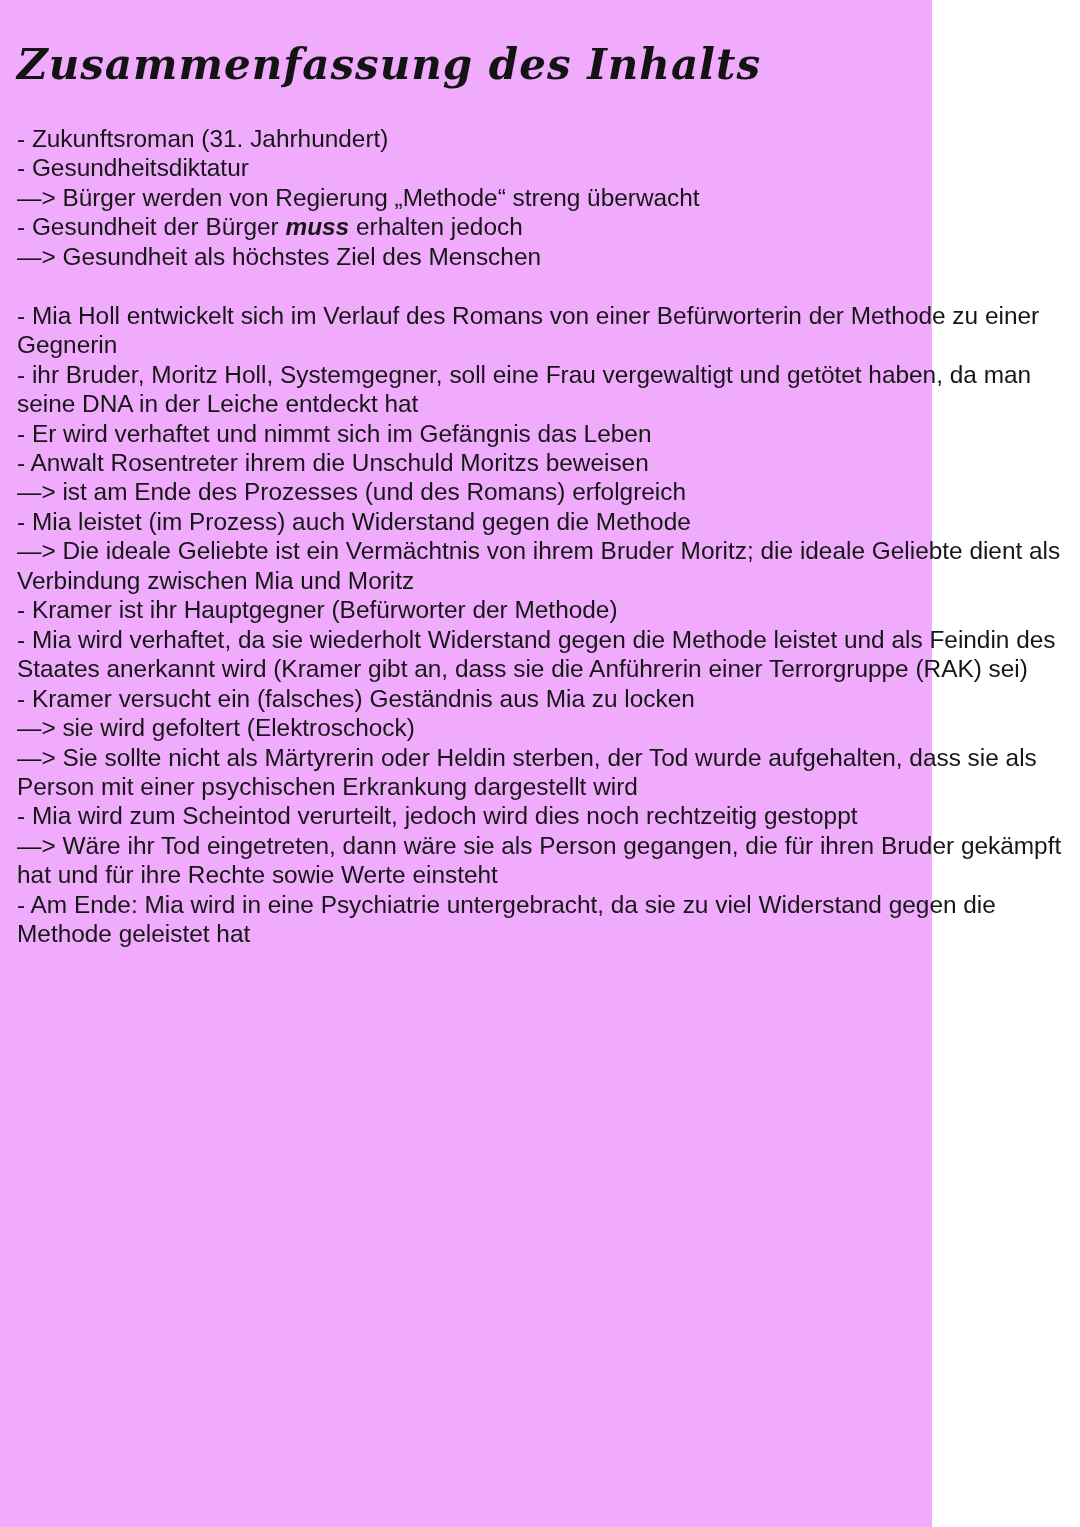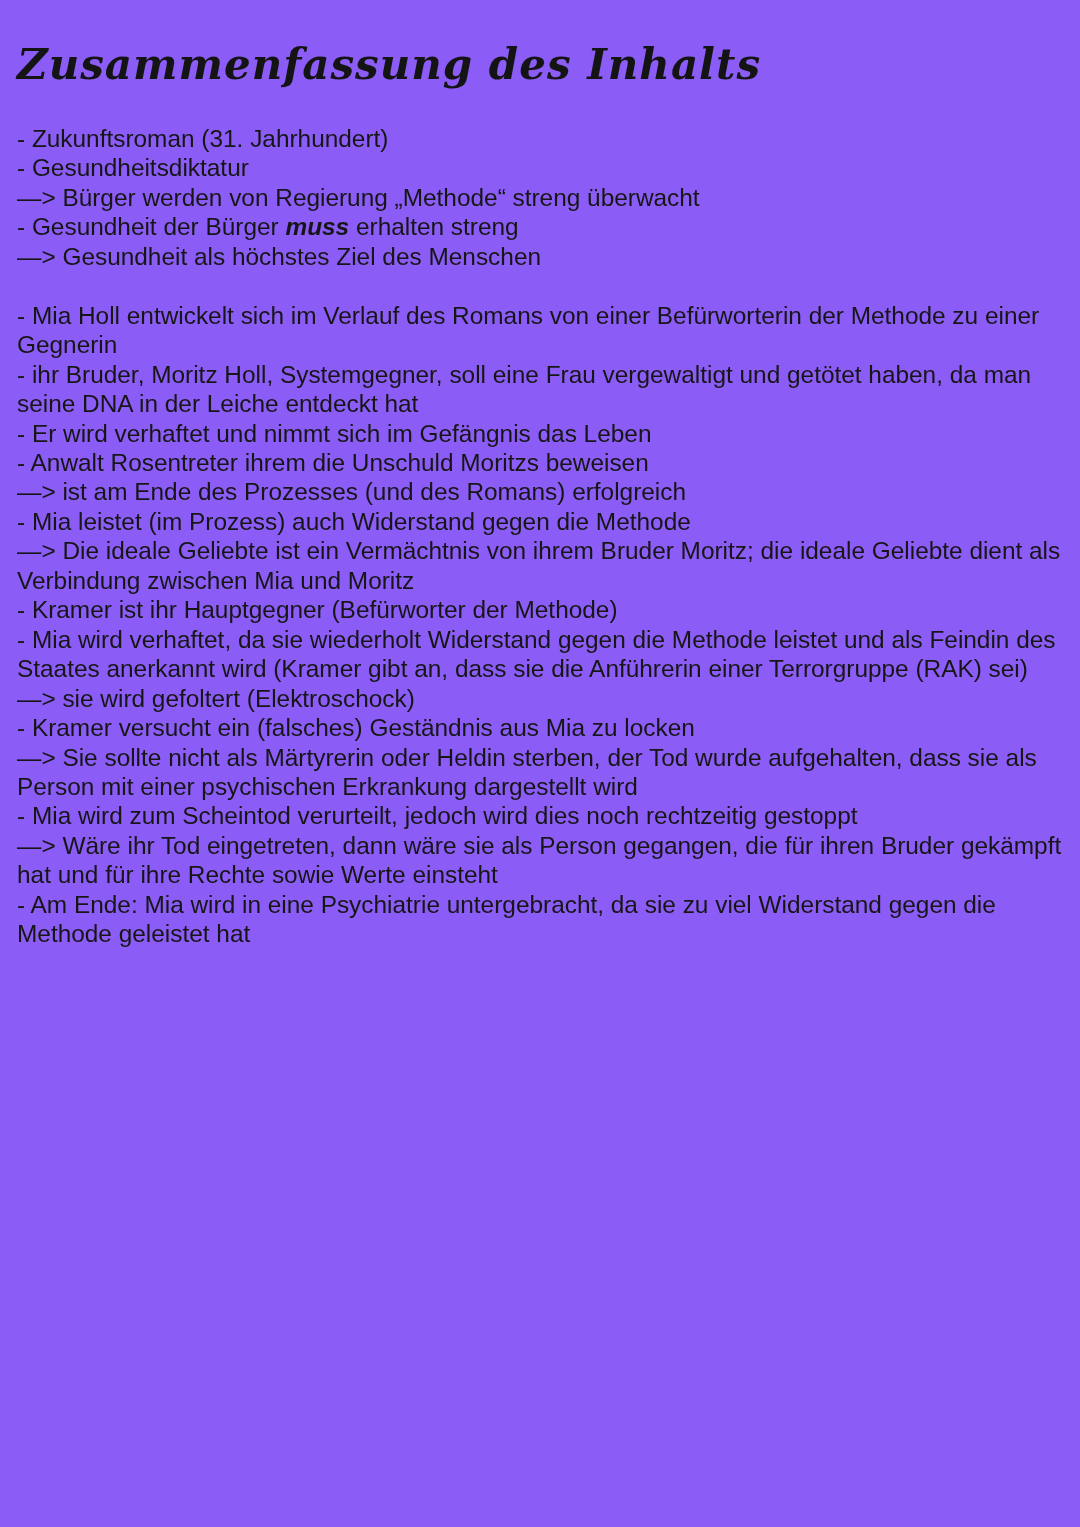--- a/index.html
+++ b/index.html
@@ -9,24 +9,24 @@
   }
   body {
     width: 1080px;
     height: 1527px;
     overflow: hidden;
     font-family: "Liberation Sans", sans-serif;
     color: #161616;
   }
   .page {
     box-sizing: border-box;
-    width: 1080px;
+    width: 932px;
     height: 1527px;
     padding: 34px 16px 0 17px;
-    background: #8b5cf6;
+    background: #f0abfc;
   }
   .title {
     margin: 0;
     font-family: "DejaVu Serif", serif;
     font-style: italic;
     font-weight: 600;
     font-size: 42px;
     line-height: 62px;
     letter-spacing: 1px;
     color: #141414;
@@ -53,34 +53,34 @@
 </head>
 <body>
 
 <div class="page">
   <h1 class="title">Zusammenfassung des Inhalts</h1>
   <div class="note-body">
       <div class="block">
         <p class="para"><span>- Zukunftsroman (31. Jahrhundert)</span></p>
         <p class="para"><span>- Gesundheitsdiktatur</span></p>
         <p class="para"><span>—&gt; Bürger werden von Regierung „Methode“ streng überwacht</span></p>
-        <p class="para"><span>- Gesundheit der Bürger </span><span class="bold">muss</span><span> erhalten streng</span></p>
+        <p class="para"><span>- Gesundheit der Bürger </span><span class="bold">muss</span><span> erhalten jedoch</span></p>
         <p class="para"><span>—&gt; Gesundheit als höchstes Ziel des Menschen</span></p>
       </div>
       <div class="block">
         <p class="para"><span>- Mia Holl entwickelt sich im Verlauf des Romans von einer Befürworterin der Methode zu einer Gegnerin</span></p>
         <p class="para"><span>- ihr Bruder, Moritz Holl, Systemgegner, soll eine Frau vergewaltigt und getötet haben, da man seine DNA in der Leiche entdeckt hat</span></p>
         <p class="para"><span>- Er wird verhaftet und nimmt sich im Gefängnis das Leben</span></p>
         <p class="para"><span>- Anwalt Rosentreter ihrem die Unschuld Moritzs beweisen</span></p>
         <p class="para"><span>—&gt; ist am Ende des Prozesses (und des Romans) erfolgreich</span></p>
         <p class="para"><span>- Mia leistet (im Prozess) auch Widerstand gegen die Methode</span></p>
         <p class="para"><span>—&gt; Die ideale Geliebte ist ein Vermächtnis von ihrem Bruder Moritz; die ideale Geliebte dient als Verbindung zwischen Mia und Moritz</span></p>
         <p class="para"><span>- Kramer ist ihr Hauptgegner (Befürworter der Methode)</span></p>
         <p class="para"><span>- Mia wird verhaftet, da sie wiederholt Widerstand gegen die Methode leistet und als Feindin des Staates anerkannt wird (Kramer gibt an, dass sie die Anführerin einer Terrorgruppe (RAK) sei)</span></p>
+        <p class="para"><span>- Kramer versucht ein (falsches) Geständnis aus Mia zu locken</span></p>
         <p class="para"><span>—&gt; sie wird gefoltert (Elektroschock)</span></p>
-        <p class="para"><span>- Kramer versucht ein (falsches) Geständnis aus Mia zu locken</span></p>
         <p class="para"><span>—&gt; Sie sollte nicht als Märtyrerin oder Heldin sterben, der Tod wurde aufgehalten, dass sie als Person mit einer psychischen Erkrankung dargestellt wird</span></p>
         <p class="para"><span>- Mia wird zum Scheintod verurteilt, jedoch wird dies noch rechtzeitig gestoppt</span></p>
         <p class="para"><span>—&gt; Wäre ihr Tod eingetreten, dann wäre sie als Person gegangen, die für ihren Bruder gekämpft hat und für ihre Rechte sowie Werte einsteht</span></p>
         <p class="para"><span>- Am Ende: Mia wird in eine Psychiatrie untergebracht, da sie zu viel Widerstand gegen die Methode geleistet hat</span></p>
       </div>
     </div>
 </div>
 
 </body></html>

